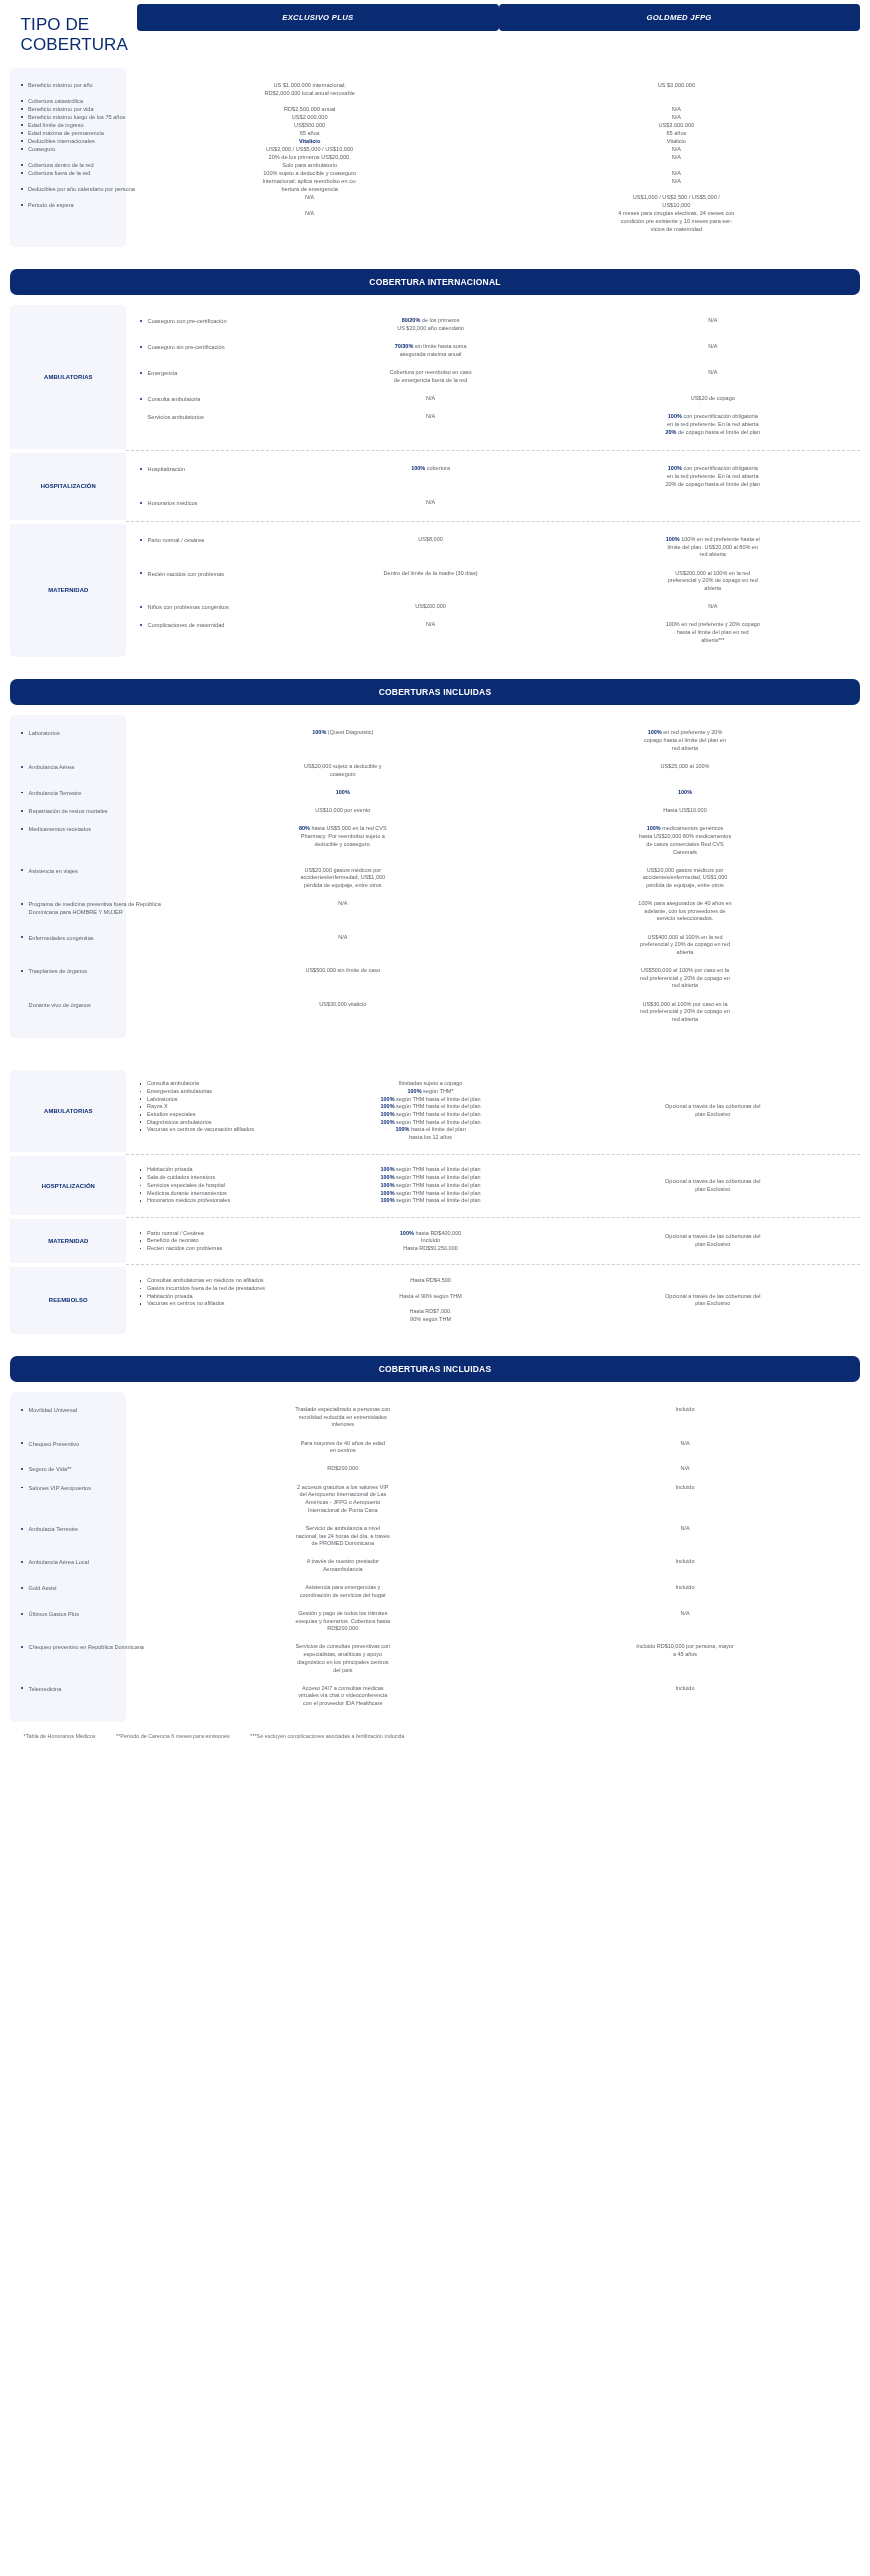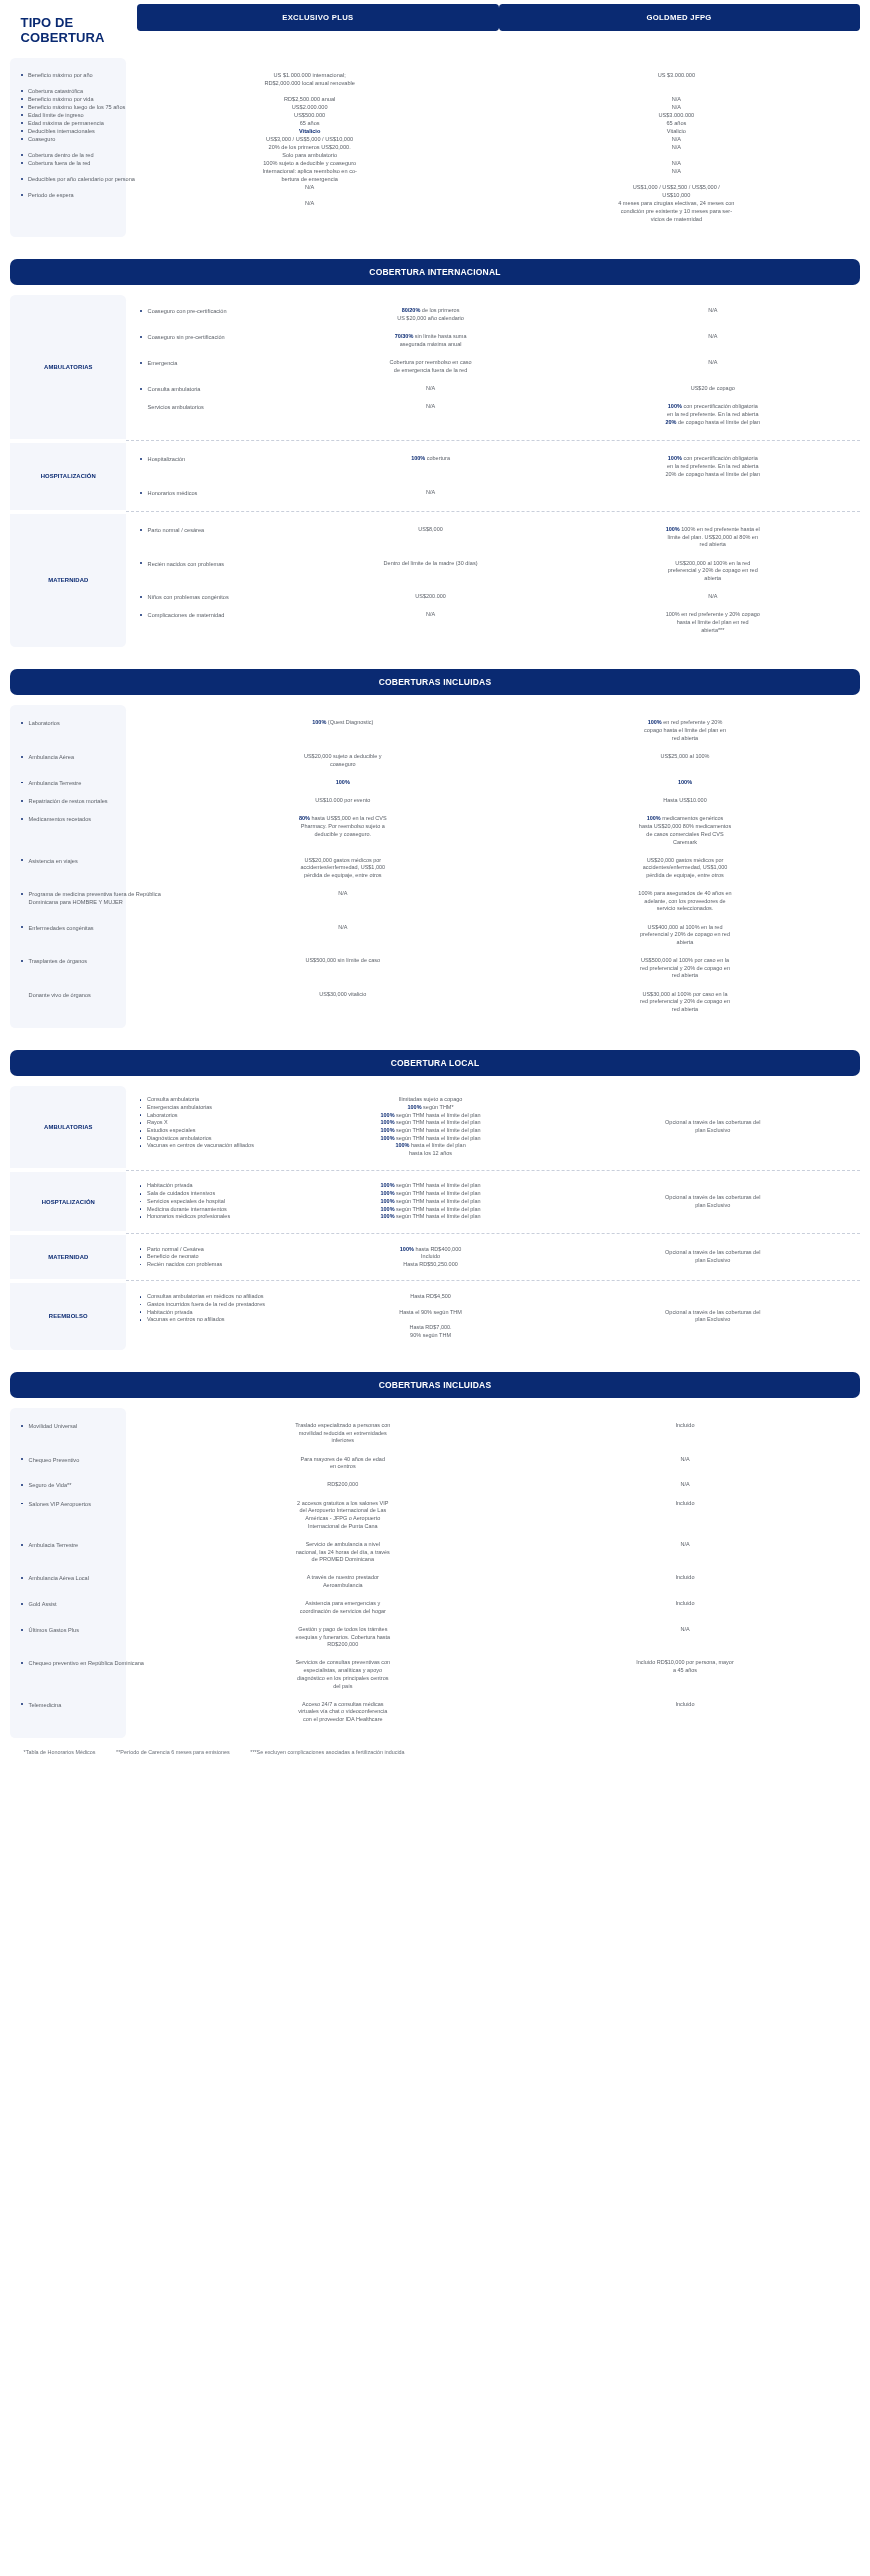--- a/index.html
+++ b/index.html
@@ -32,36 +32,37 @@
 
   
   .top-header {
     display: flex;
     align-items: flex-start;
     padding: 4.4px 10.3px 0 10.3px;
   }
   .top-title {
     width: 127px;
     flex: 0 0 127px;
-    font-size: 13px;
-    font-weight: bold;
+    font-size: 17px;
+    font-weight: normal;
     color: #0a2a72;
     padding: 10.3px 0 0 10.3px;
     letter-spacing: 0.1px;
   }
   .plan-head {
     flex: 1 1 0;
     background: #0a2a72;
     color: #fff;
     text-align: center;
     font-size: 7.7px;
     font-weight: bold;
     letter-spacing: 0.3px;
     padding: 8.8px 2.9px;
     border-radius: 3.7px;
+    font-style: italic;
   }
   .plan-head + .plan-head { margin-left: 0; }
 
   .catlabel {
     font-size: 5.9px;
     font-weight: bold;
     color: #0a2a72;
     letter-spacing: 0.1px;
     text-align: center;
     display: flex;
@@ -678,21 +679,20 @@
                 <li>red abierta</li>
               </ul>
             </div>
           </div>
         </div>
       </div>
     </div>
 
   <div class="spacer-lg"></div>
 
-  <div class="band">COBERTURA LOCAL</div>
   <div class="spacer-sm"></div>
   <div id="s4-body">
       <div style="margin: 0px 10.3px;">
         <div class="secrow">
           <div class="stripe first">
             <div class="catlabel">AMBULATORIAS</div>
           </div>
           <div class="content" style="padding: 10.3px 0px;">
             <div class="sub-rowgrid">
               <div class="feat">

